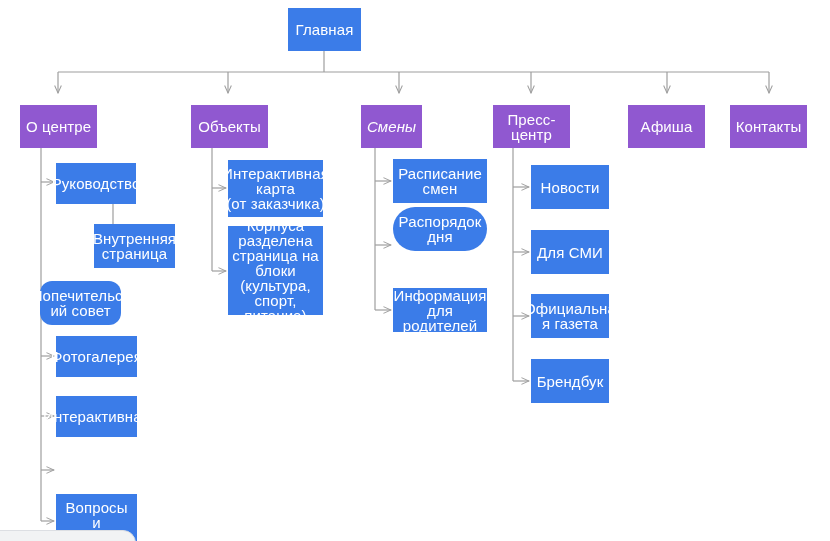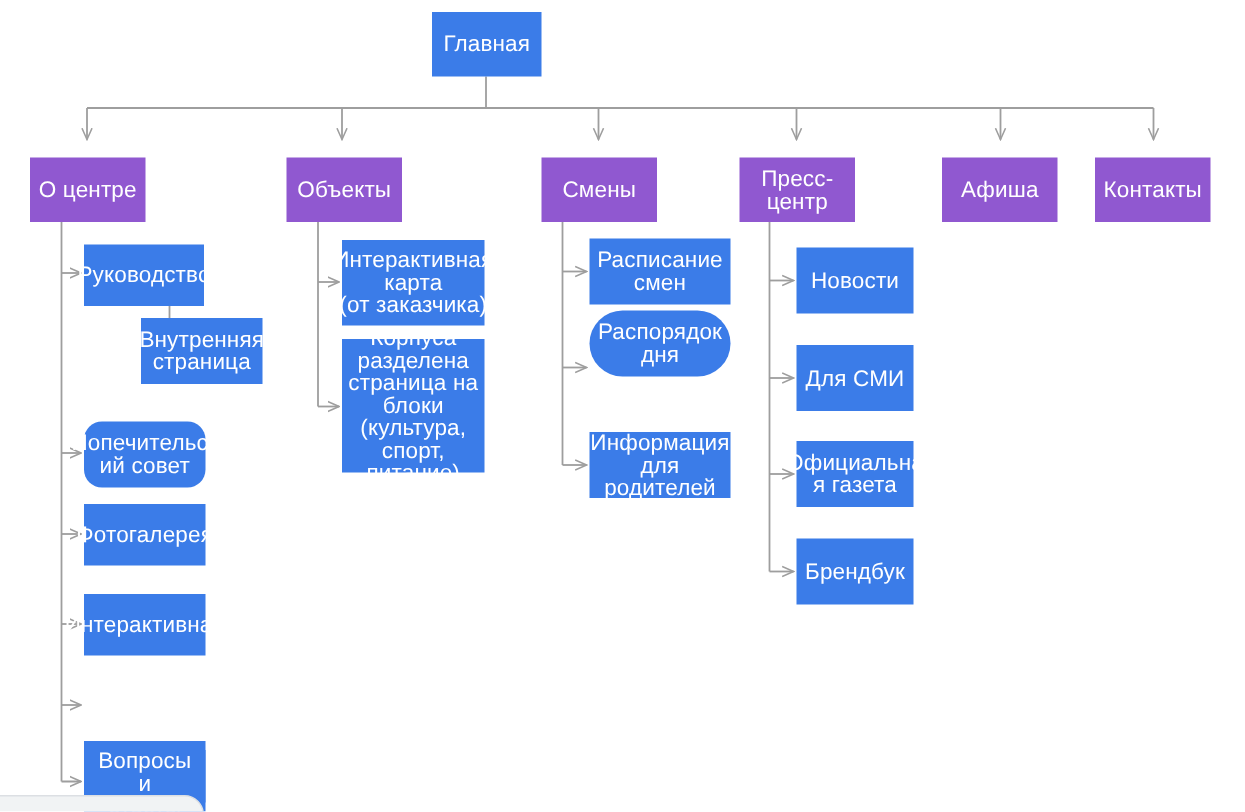--- a/index.html
+++ b/index.html
@@ -101,29 +101,29 @@
       <path d="M 513 252 L 529 252" marker-end="url(#arrow)"></path>
       <path d="M 513 316 L 529 316" marker-end="url(#arrow)"></path>
       <path d="M 513 381 L 529 381" marker-end="url(#arrow)"></path>
     </g>
   </svg>
 
   <div class="node root" style="left:288px; top:8px; width:73px; height:43px;">Главная</div>
 
   <div class="node section" style="left:20px; top:95px; width:77px; height:43px;">О центре</div>
   <div class="node section" style="left:191px; top:95px; width:77px; height:43px;">Объекты</div>
-  <div class="node section" style="left:361px; top:95px; width:77px; height:43px;">Смены</div>
+  <div class="node section" style="left:361px; top:95px; width:61px; height:43px;font-style:italic;">Смены</div>
   <div class="node section" style="left:493px; top:95px; width:77px; height:43px;">Пресс-центр</div>
   <div class="node section" style="left:628px; top:95px; width:77px; height:43px;">Афиша</div>
   <div class="node section" style="left:730px; top:95px; width:77px; height:43px;">Контакты</div>
 
   <div class="node leaf" style="left:56px; top:163px; width:80px; height:41px;">Руководство</div>
-  <div class="node leaf" style="left:94px; top:212px; width:81px; height:44px;">Внутренняя
+  <div class="node leaf" style="left:94px; top:224px; width:81px; height:44px;">Внутренняя
 страница</div>
-  <div class="node leaf" style="left:56px; top:281px; width:81px; height:44px;border-radius:12px;">Попечительск
+  <div class="node leaf" style="left:40px; top:281px; width:81px; height:44px;border-radius:12px;">Попечительск
 ий совет</div>
   <div class="node leaf" style="left:56px; top:336px; width:81px; height:41px;">Фотогалерея</div>
   <div class="node leaf" style="left:56px; top:396px; width:81px; height:41px;">Интерактивная</div>
   <div class="node leaf" style="left:56px; top:450px; width:81px; height:41px;margin-top:44px;">Вакансии</div>
   <div class="node leaf" style="left:56px; top:500px; width:81px; height:44px;">Вопросы и
 ответы</div>
 
   <div class="node leaf" style="left:228px; top:160px; width:95px; height:57px;">Интерактивная
 карта
 (от заказчика)</div>

